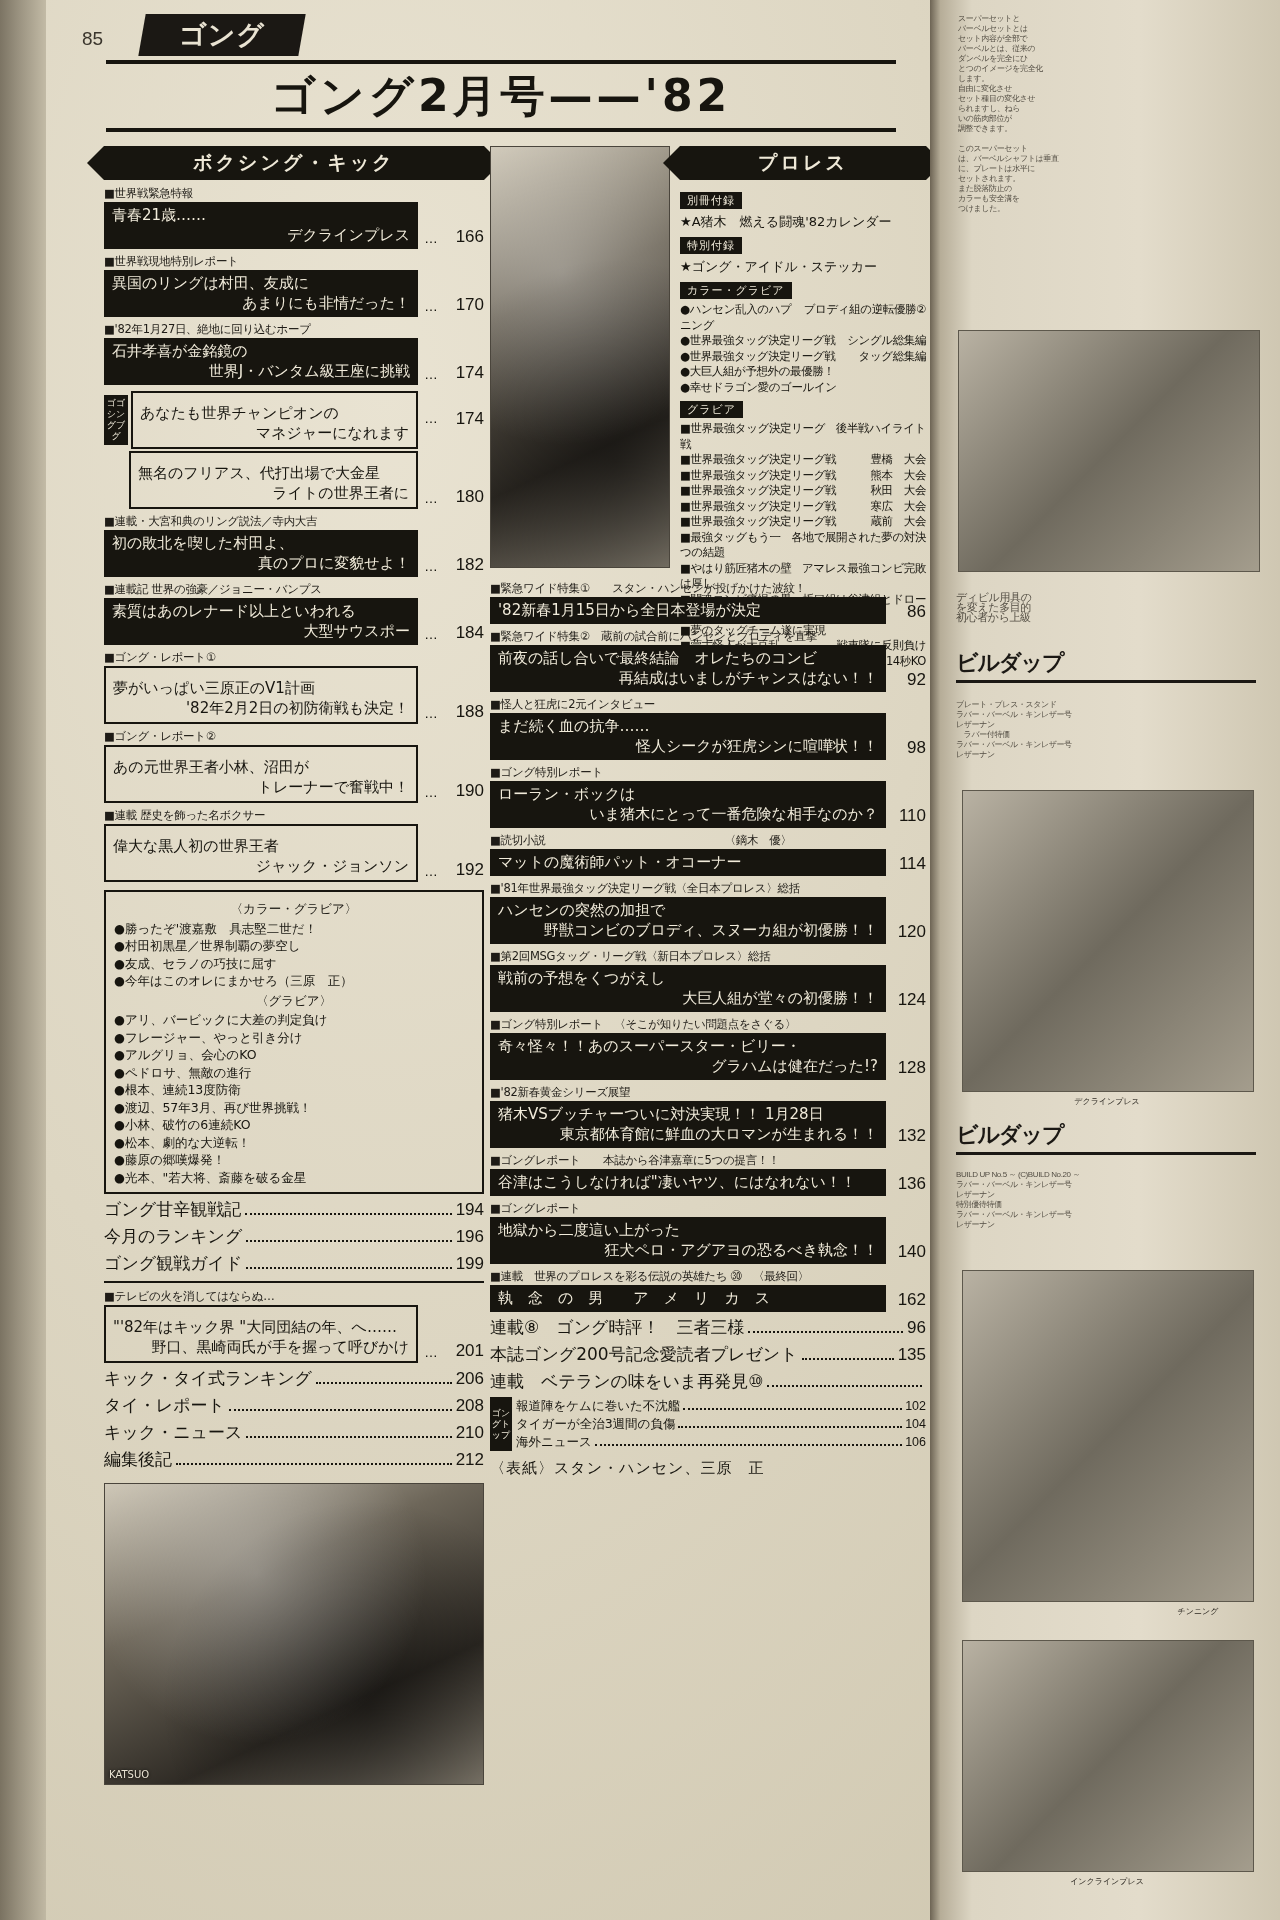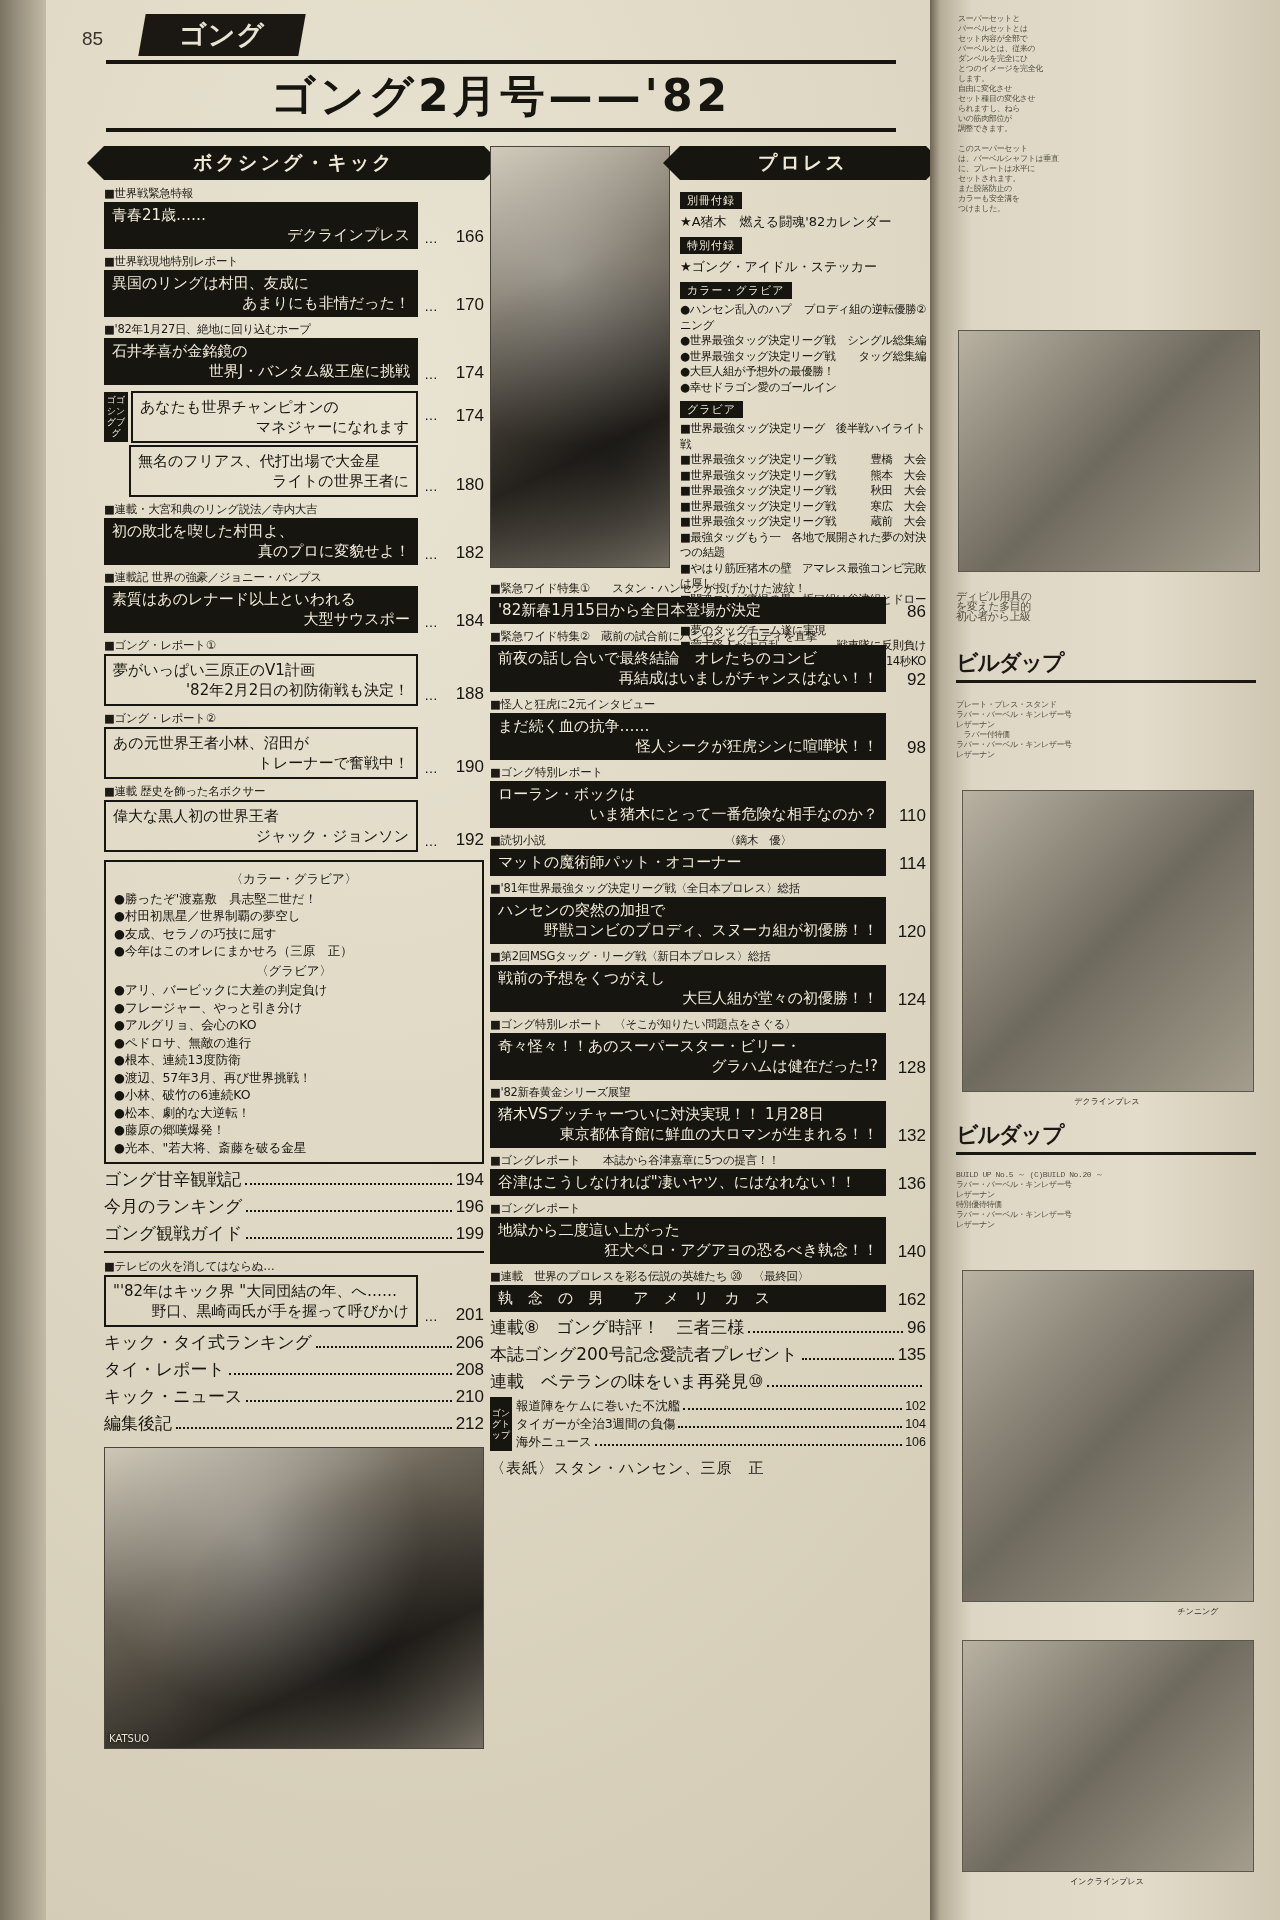--- a/index.html
+++ b/index.html
@@ -23,21 +23,21 @@
     opacity:.85;
   }
   
   #rightpage{
     position:absolute;left:930px;top:0;width:350px;height:1920px;
     background:linear-gradient(90deg,#6d6454 0%,#b6ad98 3%, #ddd6c4 12%, #e3dccb 60%, #cfc7b2 100%);
     overflow:hidden;
   }
   #rightpage .rp-inner{
     position:absolute;left:18px;top:0;width:332px;height:1920px;
-    font-family:Liberation Mono, monospace;
+    font-family:Liberation Sans, sans-serif;
     color:#2a2620;
   }
   .rp-text{
     font-size:8px;line-height:10px;letter-spacing:-0.4px;
     color:#3a352c;opacity:.85;
     white-space:pre-wrap;
   }
   .rp-block{position:absolute;}
   .rp-head{
     font-weight:bold;font-size:22px;letter-spacing:-1px;color:#1b1814;
@@ -124,21 +124,21 @@
     align-items:flex-end;justify-content:center;padding-bottom:3px;
   }
   .entry .pg{
     width:40px;color:#17150f;font-size:17px;display:flex;
     align-items:flex-end;justify-content:flex-end;padding-bottom:2px;
     font-family:"Liberation Sans", sans-serif;
   }
   
   .entry.box .bar{
     background:transparent;color:#17150f;border:2px solid #17150f;
-    padding:4px 7px 4px 7px;
+    padding:10px 7px 4px 7px;
   }
   .sidetag{
     width:22px;background:#17150f;color:#f1ebda;font-size:9px;
     line-height:11px;text-align:center;padding:3px 1px;margin-right:3px;
     display:flex;flex-direction:column;justify-content:center;
   }
 
   
   .plain{
     display:flex;align-items:baseline;font-size:17px;color:#17150f;

